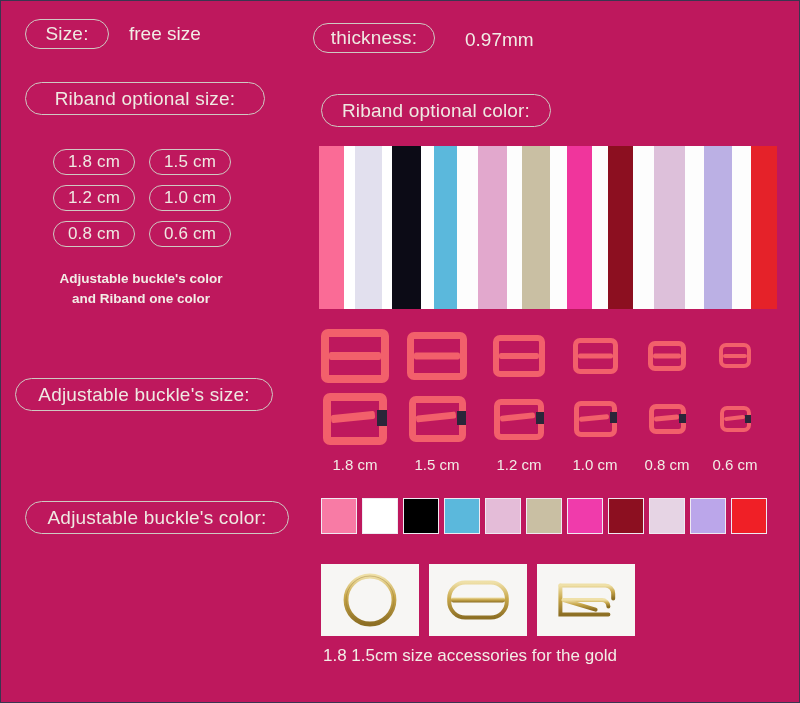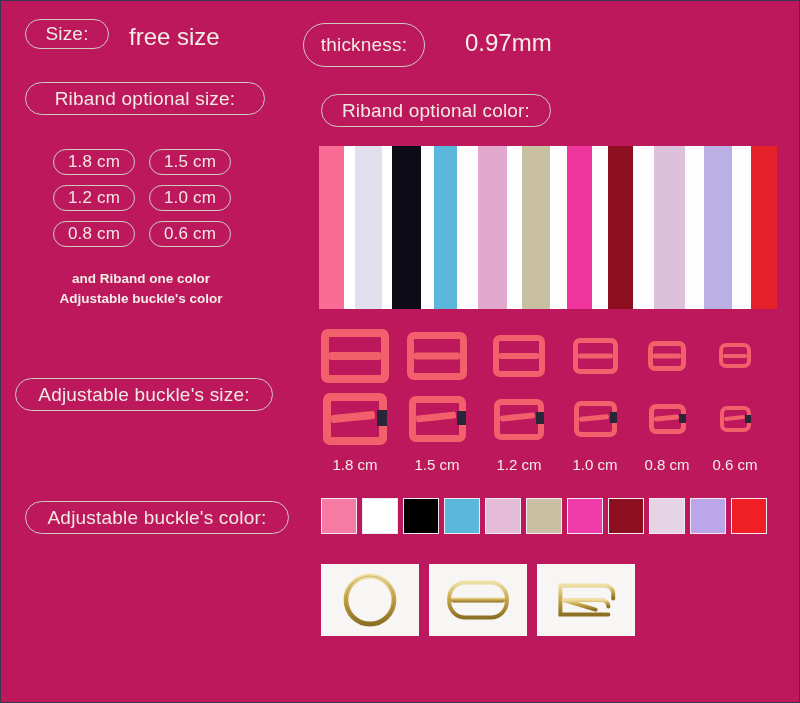--- a/index.html
+++ b/index.html
@@ -34,21 +34,21 @@
   }
   .pill.head  { font-size: 19px; }
   .pill.small { font-size: 17px; }
 
   
   .txt {
     position: absolute;
     color: #f2ede6;
     white-space: nowrap;
   }
-  .val      { font-size: 24px; }
+  .val      { font-size: 19px; }
   .note     { font-size: 13.5px; font-weight: bold; line-height: 1.5; text-align: center; }
   .sizelbl  { font-size: 15px; }
   .caption  { font-size: 17px; }
 
   
   #ribbon {
     position: absolute;
     display: flex;
     overflow: hidden;
   }
@@ -126,21 +126,21 @@
 </head>
 <body>
 
 <div id="page">
 
   <div class="pill head" style="left:24px; top:18px; width:84px; height:30px;">
     <span>Size:</span>
   </div>
   <div class="txt val" style="left:128px; top:22px;">free size</div>
 
-  <div class="pill head" style="left:302px; top:22px; width:122px; height:44px;align-items:center;">
+  <div class="pill head" style="left:312px; top:22px; width:122px; height:30px;align-items:center;">
     <span>thickness:</span>
   </div>
   <div class="txt val" style="left:464px; top:28px;">0.97mm</div>
 
   <div class="pill head" style="left:24px; top:81px; width:240px; height:33px;">
     <span>Riband optional size:</span>
   </div>
 
   <div id="riband-size-options">
       <div class="pill small" style="left: 52px; top: 148px; width: 82px; height: 26px;">
@@ -157,22 +157,22 @@
       </div>
       <div class="pill small" style="left: 52px; top: 220px; width: 82px; height: 26px;">
         <span>0.8 cm</span>
       </div>
       <div class="pill small" style="left: 148px; top: 220px; width: 82px; height: 26px;">
         <span>0.6 cm</span>
       </div>
     </div>
 
   <div class="txt note" style="left:52px; top:268px; width:176px; white-space:normal;">
+    <div>Adjustable buckle's color</div>
     <div>and Riband one color</div>
-    <div>Adjustable buckle's color</div>
   </div>
 
   <div class="pill head" style="left:320px; top:93px; width:230px; height:33px;">
     <span>Riband optional color:</span>
   </div>
 
   <div id="ribbon" style="left:318px; top:145px; width:458px; height:163px;">
       <div class="band" style="background: rgb(250, 107, 150); width: 5.40541%;"></div>
       <div class="band" style="background: rgb(255, 255, 255); width: 2.4948%;"></div>
       <div class="band" style="background: rgb(226, 224, 238); width: 5.82121%;"></div>
@@ -343,14 +343,15 @@
       </linearGradient>
     </defs>
         <path d="M18 22 H74 a10 10 0 0 1 10 10 v6" fill="none" stroke="url(#gh)" stroke-width="5" stroke-linecap="round"></path>
         <path d="M18 22 V58 H78" fill="none" stroke="url(#gh)" stroke-width="5" stroke-linecap="round"></path>
         <path d="M22 40 H70 a8 8 0 0 1 8 8" fill="none" stroke="url(#gh)" stroke-width="5" stroke-linecap="round"></path>
         <path d="M22 40 L62 52" fill="none" stroke="url(#gh)" stroke-width="5" stroke-linecap="round"></path>
       </svg></div>
       </div>
     </div>
 
+  <div class="txt caption" style="left:322px; top:645px;">1.8 1.5cm size accessories for the gold</div>
 
 </div>
 
 </body></html>

